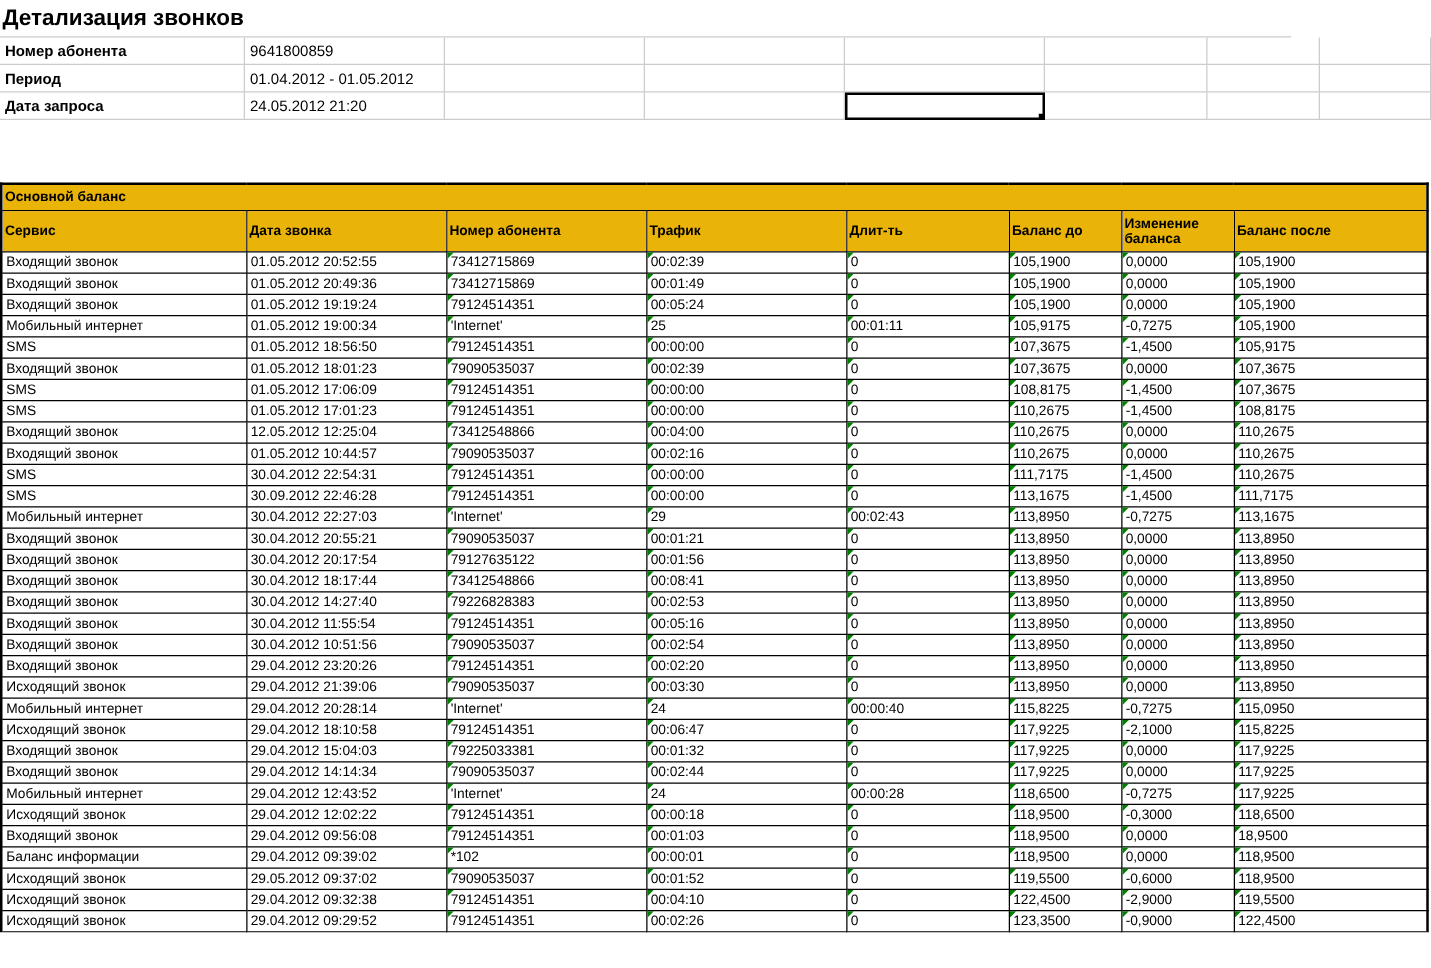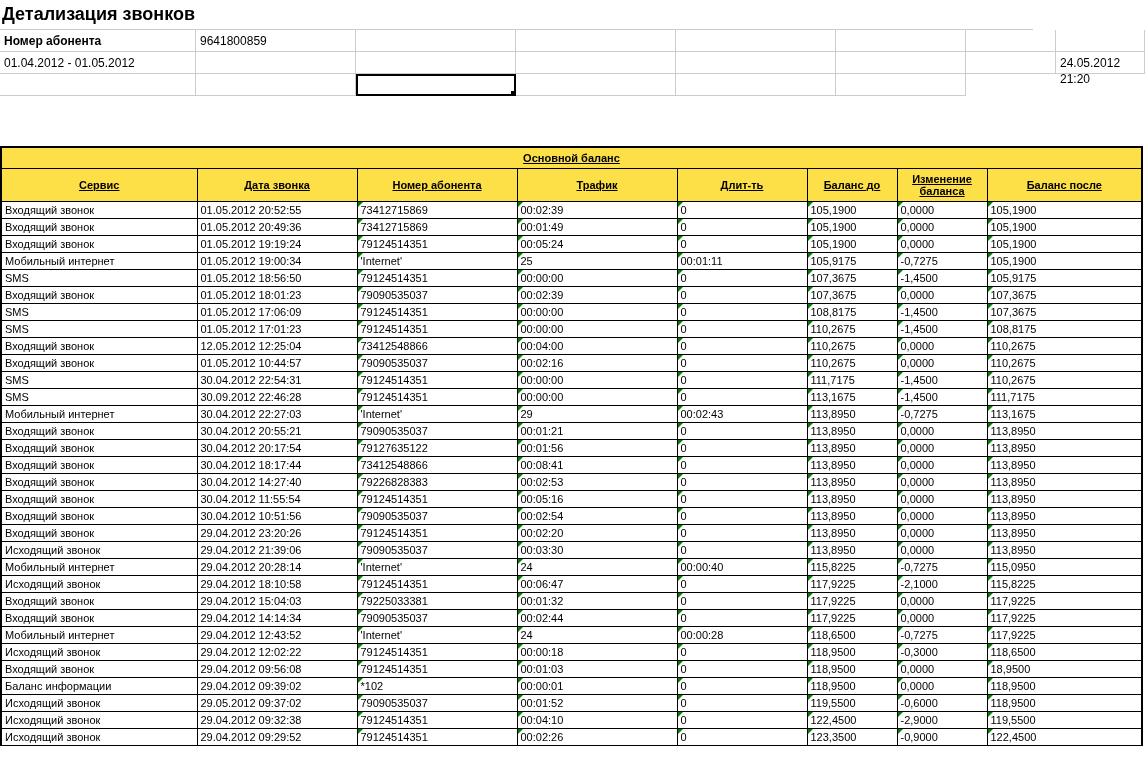--- a/index.html
+++ b/index.html
@@ -62,25 +62,24 @@
     }
     .main-table th, .main-table td {
       border: 1px solid #000;
       padding: 1px 3px;
       text-align: left;
       font-size: 11px;
       height: 17px;
       position: relative;
     }
     .main-table th {
-      text-align: center;
+      text-align: left;
       font-weight: bold;
-      background: #fde047;
+      background: #eab308;
       padding: 4px 2px;
-      text-decoration: underline;
     }
     .table-section-header {
       text-align: center;
       font-weight: bold;
       font-size: 12px;
     }
     .col-service { width: 196px; }
     .col-date { width: 160px; }
     .col-number { width: 160px; }
     .col-traffic { width: 160px; }
@@ -107,28 +106,30 @@
   <div class="header-grid">
     <div class="header-label">Номер абонента</div>
     <div>9641800859</div>
     <div></div>
     <div></div>
     <div></div>
     <div></div>
     <div></div>
     <div></div>
 
+    <div class="header-label">Период</div>
     <div>01.04.2012 - 01.05.2012</div>
     <div></div>
     <div></div>
     <div></div>
     <div></div>
     <div></div>
     <div></div>
 
+    <div class="header-label">Дата запроса</div>
     <div>24.05.2012 21:20</div>
     <div></div>
     <div></div>
     <div class="selected-cell"></div>
     <div></div>
     <div></div>
     <div></div>
   </div>
 
   <div class="spacer"></div>

